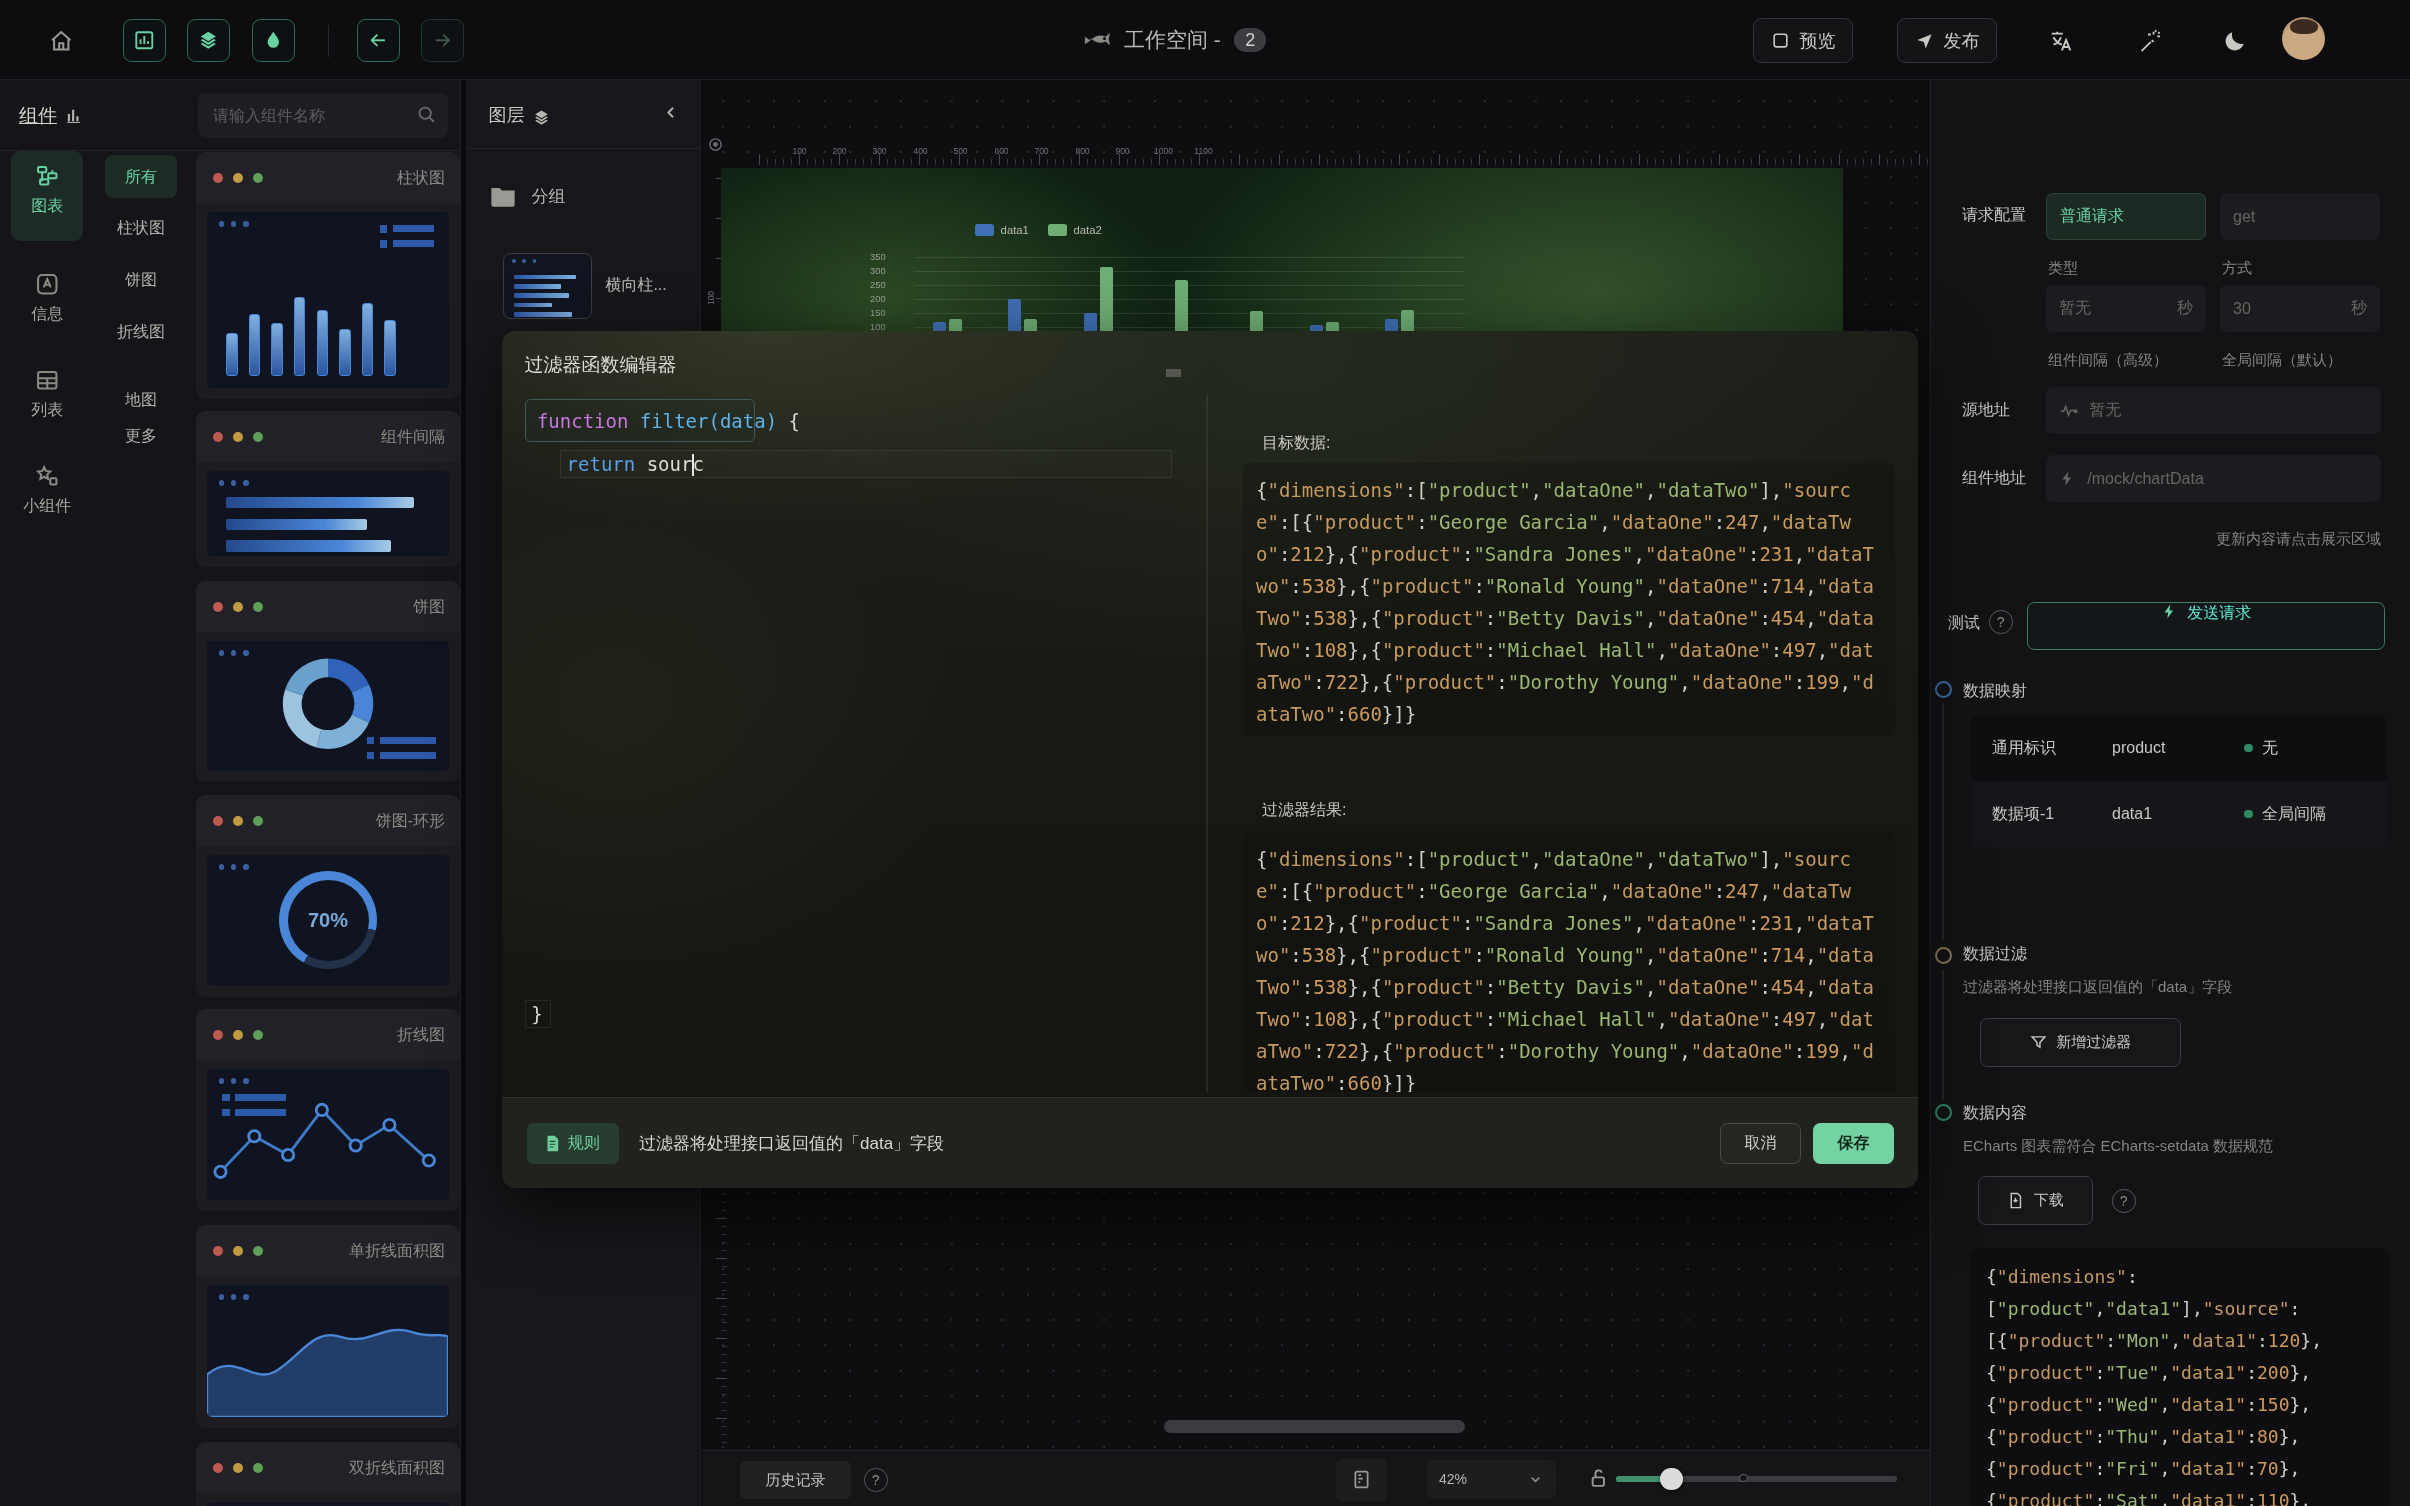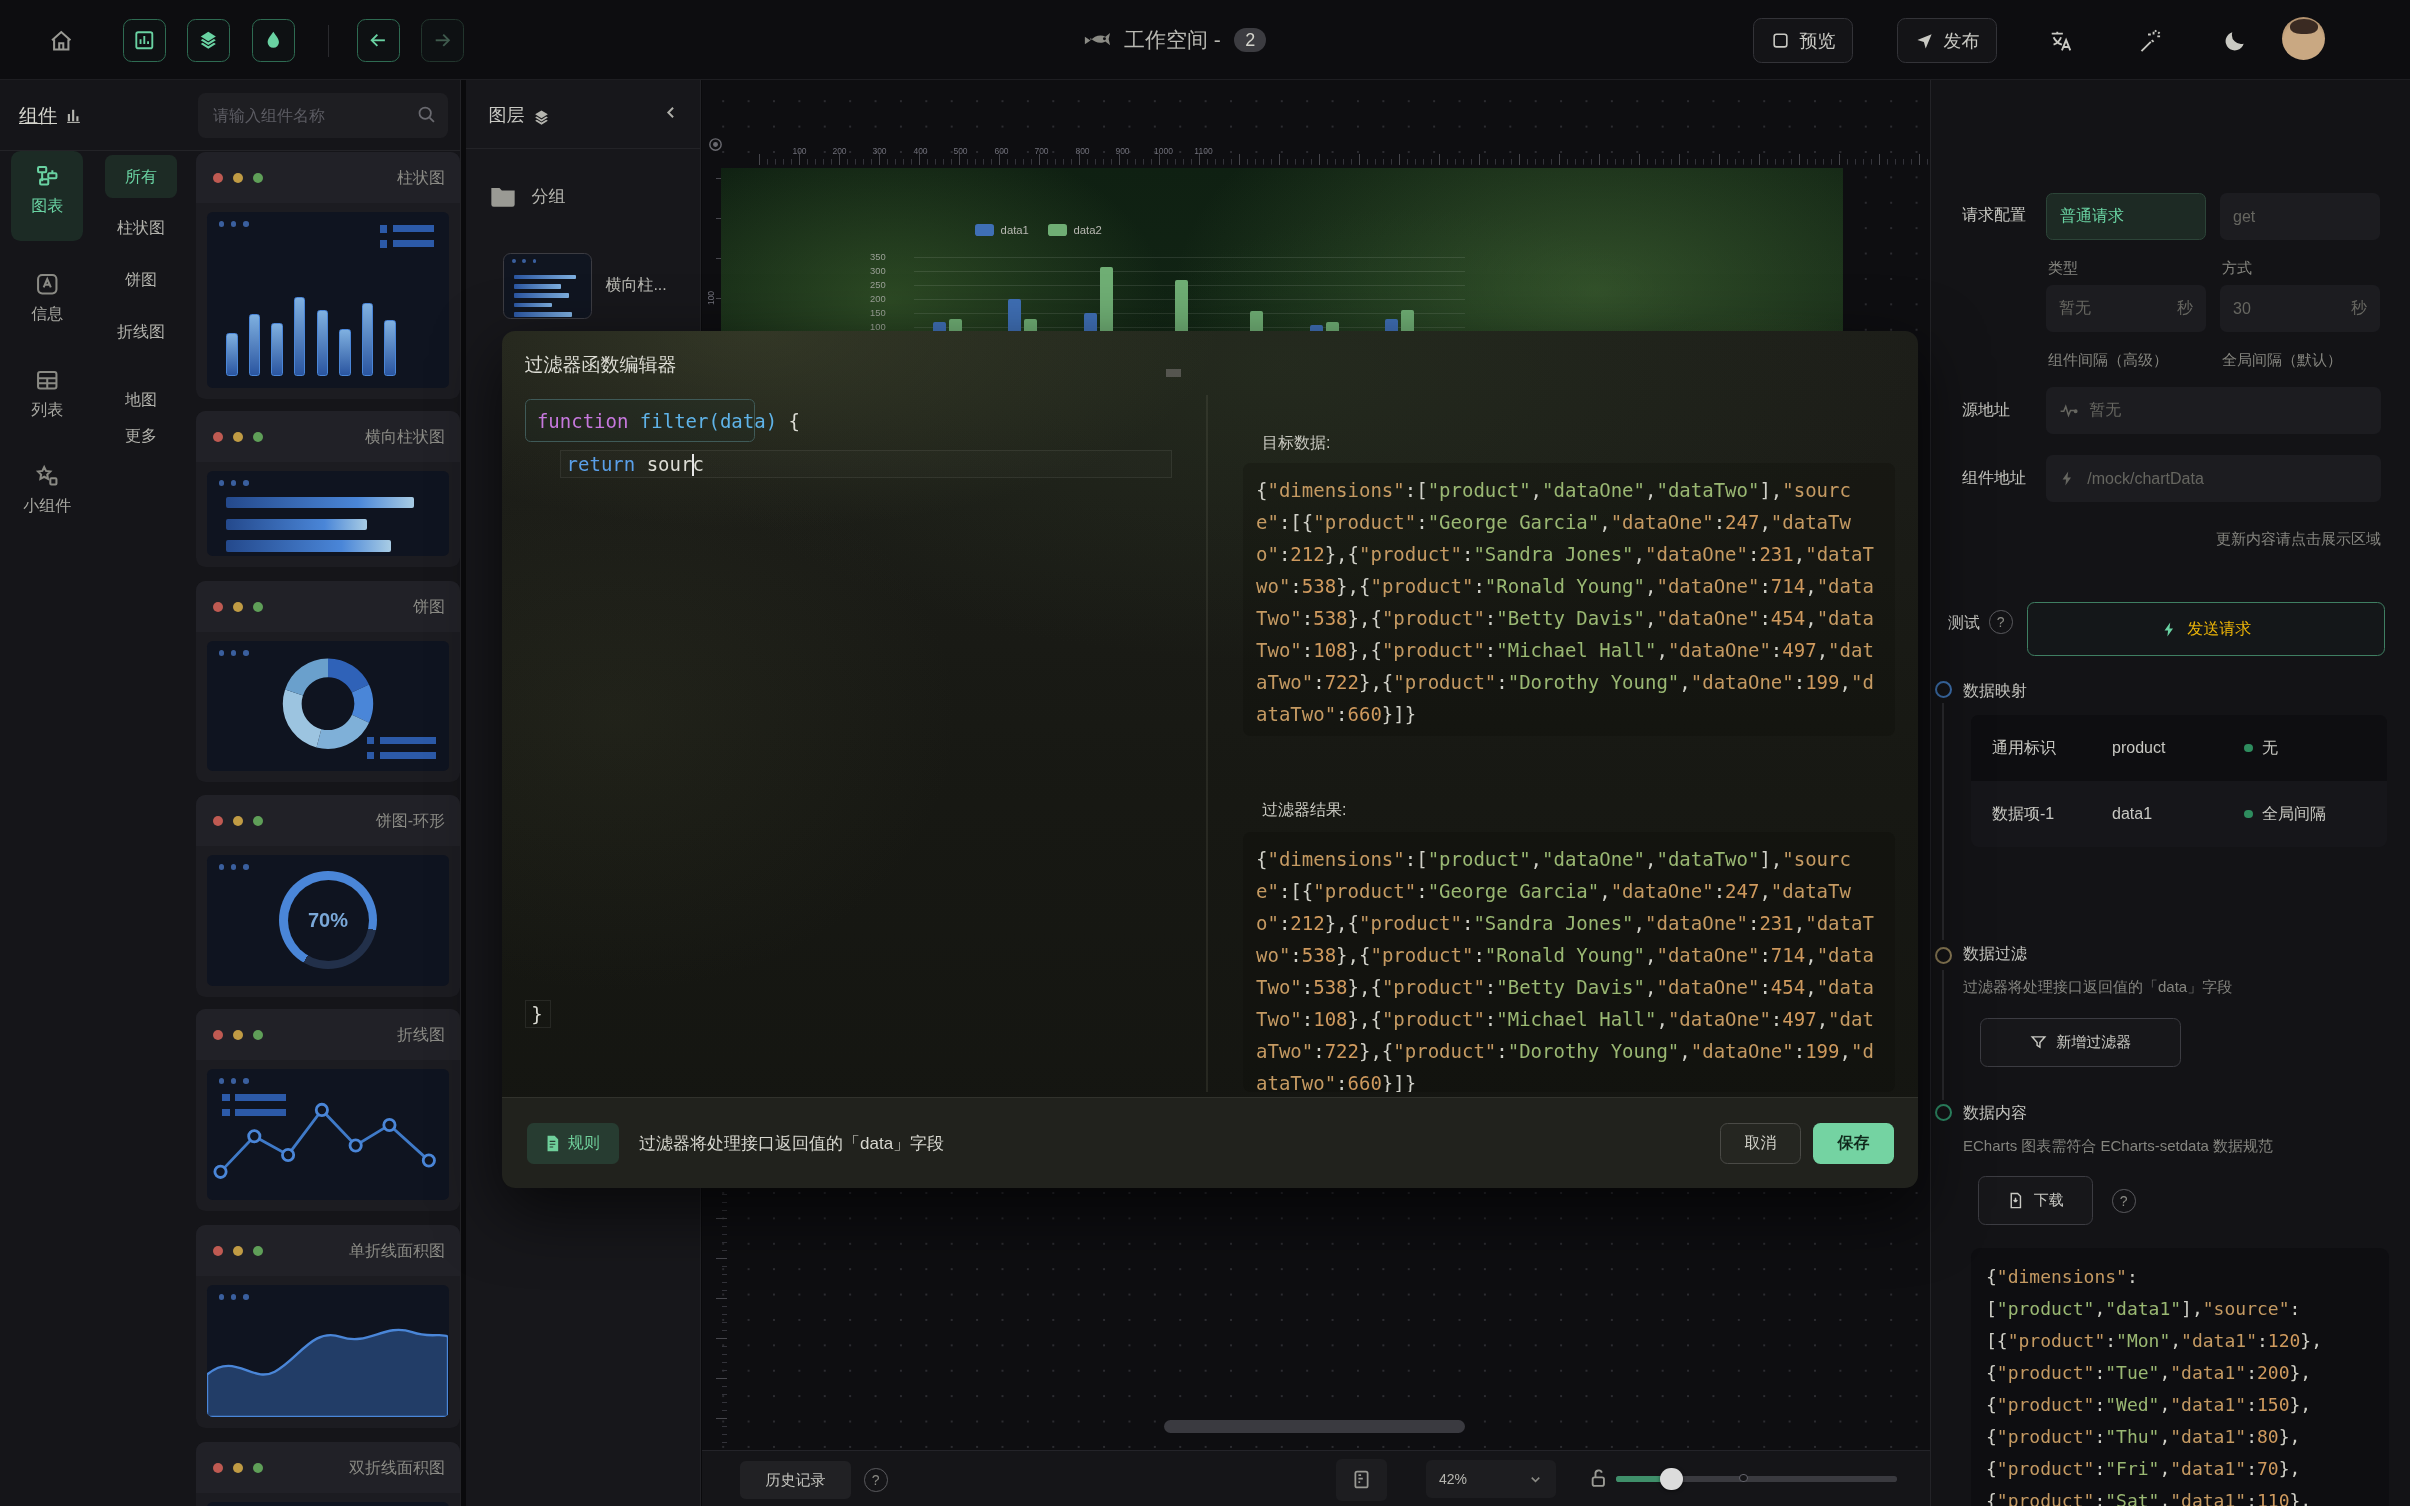--- a/index.html
+++ b/index.html
@@ -117,21 +117,21 @@
   #zoom-thumb { position:absolute; left:44px; top:-8.5px; width:22.6px; height:22.6px; border-radius:50%; background:#dcdcdc; box-shadow:0 0.9px 3.8px rgba(0,0,0,0.5); cursor:grab; }
   #zoom-mark { position:absolute; left:123px; top:-2.8px; width:8.5px; height:8.5px; border:1.9px solid #62626a; border-radius:50%; background:#151518; }
 
   
   #right-panel { position:absolute; left:1930px; top:80px; width:480px; height:1427px; background:#131316; border-left:0.9px solid #232327; z-index:45; font-size:16px; }
   .rp-label { position:absolute; color:#c6c6c0; font-size:16px; }
   .rp-sub { position:absolute; color:#85857f; font-size:15px; }
   .rp-field { position:absolute; background:#1c1c20; border-radius:6.6px; display:flex; align-items:center; padding:0 13px; color:#8f8f89; font-size:16px; justify-content:space-between; cursor:text; }
   .rp-field .ph { color:#666660; }
   .rp-field.green { background:#1d2a24; border:0.9px solid #2c4438; color:#69d2a2; }
-  #send-btn { position:absolute; left:96px; top:522px; width:358px; height:54px; border:0.9px solid #3f7f62; border-radius:7.5px; color:#eab308; font-size:16px; display:flex; align-items:center; justify-content:center; gap:9.4px; cursor:pointer; background:rgba(60,140,100,0.04); }
+  #send-btn { position:absolute; left:96px; top:522px; width:358px; height:48px; border:0.9px solid #3f7f62; border-radius:7.5px; color:#5eead4; font-size:16px; display:flex; justify-content:center; gap:9.4px; cursor:pointer; background:rgba(60,140,100,0.04); }
   .tl-node { position:absolute; left:3.8px; width:17px; height:17px; border-radius:50%; background:#131316; border:2.8px solid #3c6eaa; }
   .tl-line { position:absolute; left:11.3px; width:1.9px; background:#2a2a2e; }
   #map-table { position:absolute; left:40px; top:635px; width:416px; border-radius:7.5px; overflow:hidden; font-size:16px; }
   .mt-row { display:flex; height:66px; align-items:center; }
   .mt-row.head { background:#1a1a1e; color:#b5b5af; }
   .mt-row.r1 { background:#0e0e11; color:#c9c9c3; }
   .mt-row.r2 { background:#16161a; color:#c9c9c3; }
   .mt-c1 { width:141px; padding-left:21px; } .mt-c2 { width:132px; } .mt-c3 { flex:1; display:flex; align-items:center; gap:9.4px; }
   .gdot { width:8.5px; height:8.5px; border-radius:50%; background:#2e8c5e; }
   .rp-btn { position:absolute; border:0.9px solid #3c3c42; border-radius:7.5px; color:#c9c9c3; font-size:15px; display:flex; align-items:center; justify-content:center; gap:9.4px; cursor:pointer; background:#17171a; }
@@ -351,21 +351,21 @@
           </div>
       </div>
     </div>
     <div class="comp-card" style="top:331px;height:156px">
       <div class="cc-title">
           <div class="cc-dots">
             <i style="background:#bf5a52"></i>
             <i style="background:#c09b44"></i>
             <i style="background:#5f9f58"></i>
           </div>
-      <span class="cc-label">横向柱状图</span>
+      <span class="cc-label">组件间隔</span>
         </div>
       <div class="cc-thumb">
           <div class="mdots">
             <i></i>
             <i></i>
             <i></i>
           </div>
         <div class="hbars" style="top:26px">
             <i style="width:188px"></i>
             <i style="width:141px"></i>

